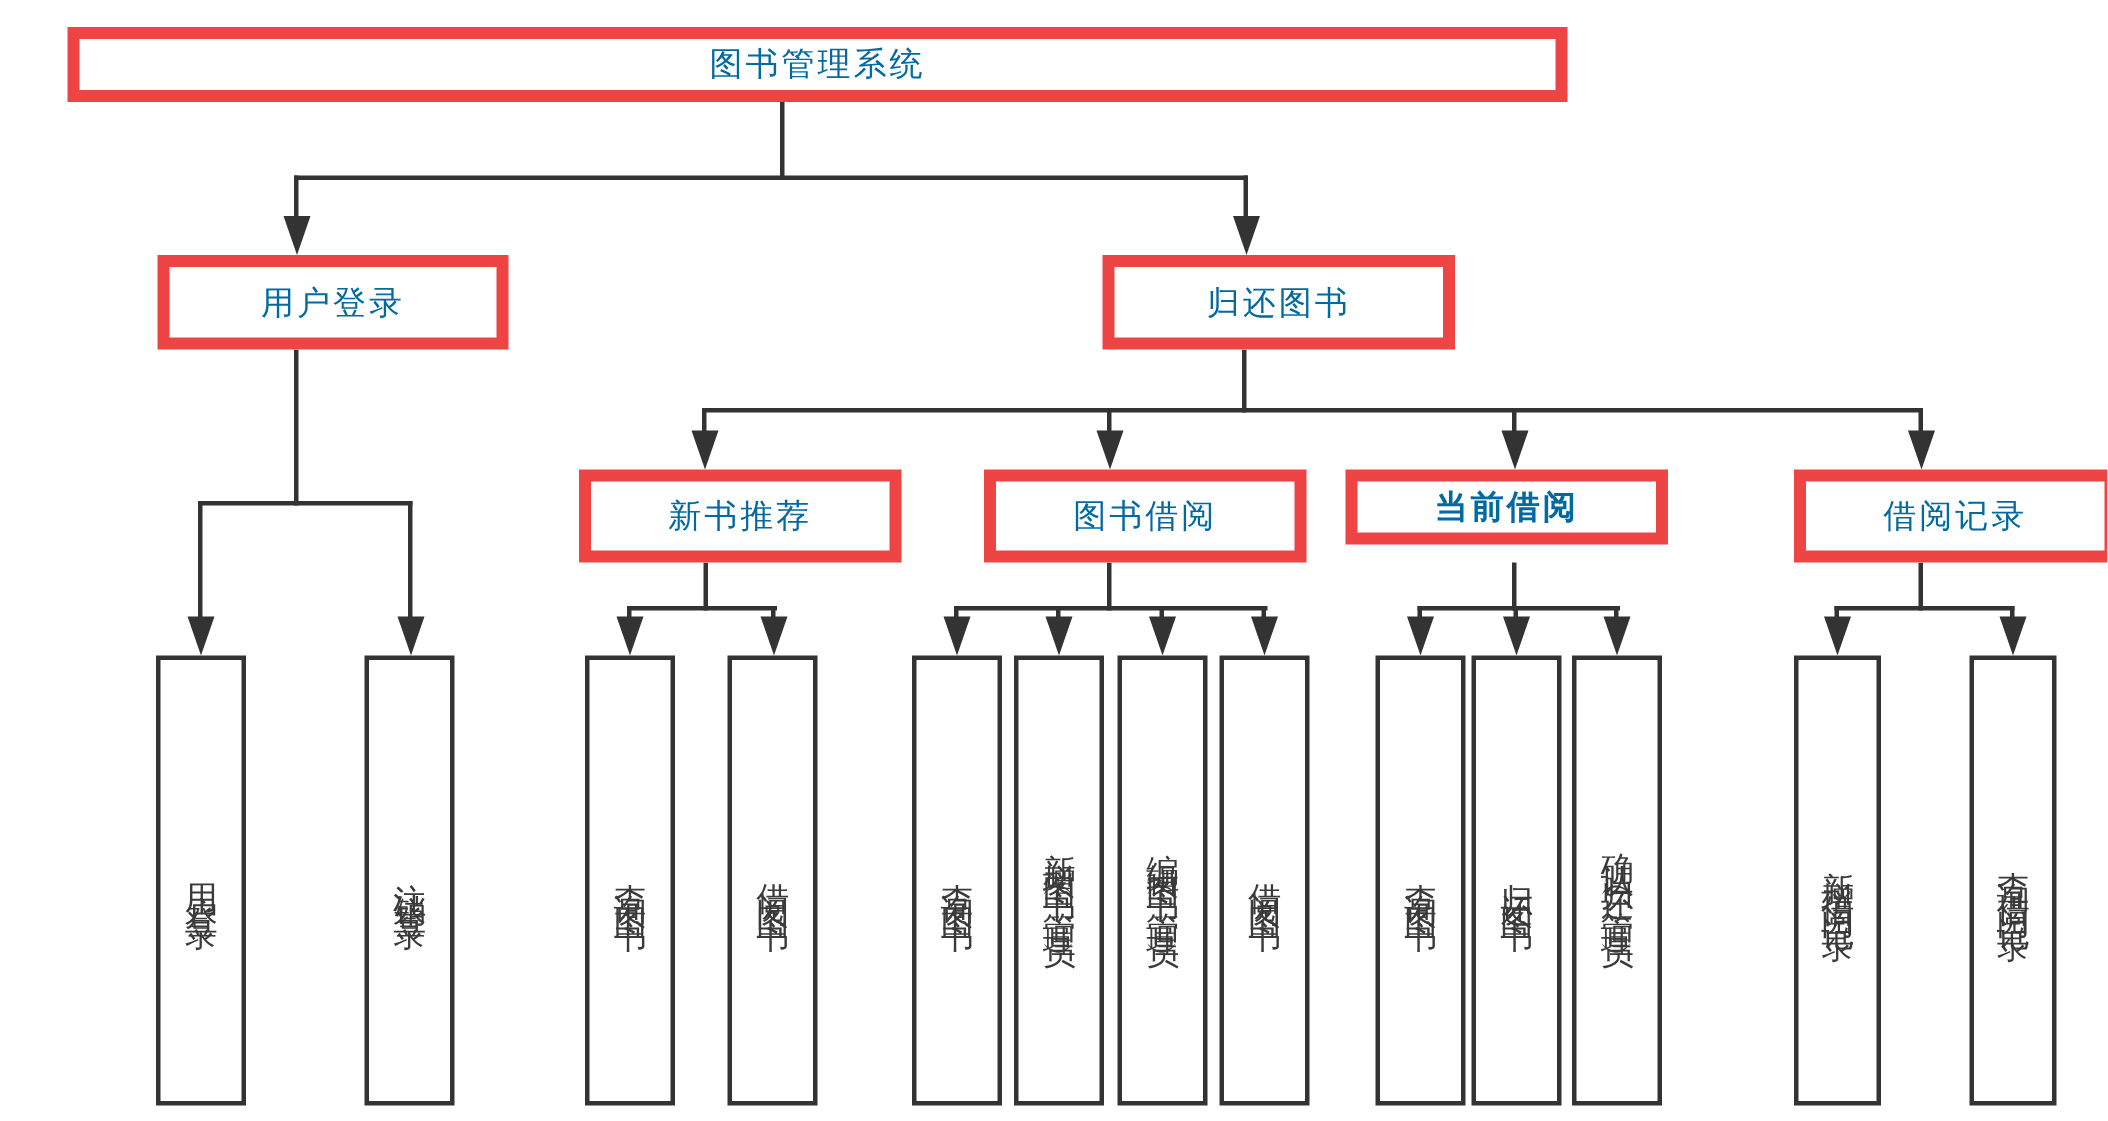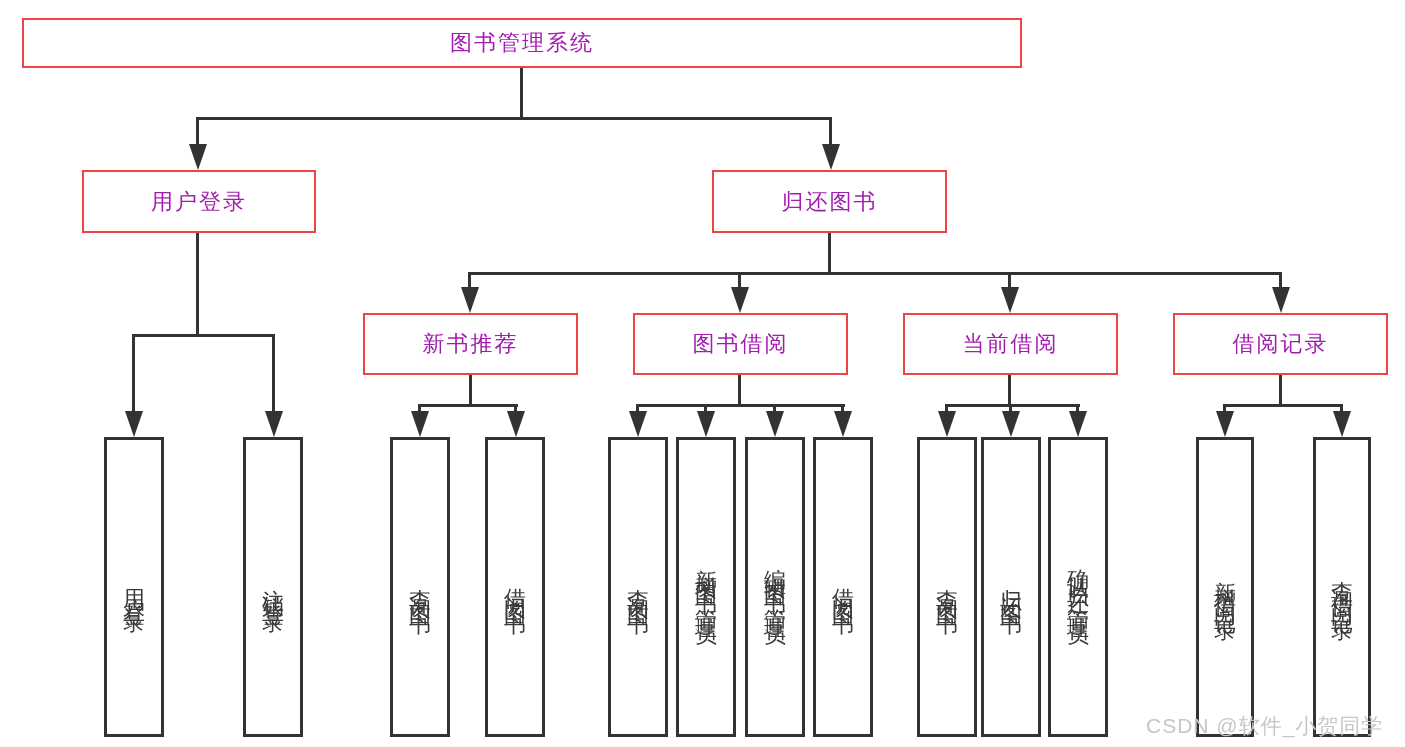--- a/index.html
+++ b/index.html
@@ -12,28 +12,29 @@
     width: 1405px;
     height: 747px;
     background: #ffffff;
     font-family: "Liberation Sans", "DejaVu Sans", sans-serif;
     overflow: hidden;
   }
   .node {
     position: absolute;
     box-sizing: border-box;
     background: #ffffff;
-    border: 2px solid #ef4444;
-    color: #a21caf;
+    border: 8px solid #ef4444;
+    color: #0369a1;
     display: flex;
     align-items: center;
     justify-content: center;
     font-size: 22px;
     letter-spacing: 2px;
     z-index: 2;
+    margin-left: 23px;
   }
   .leaf {
     position: absolute;
     box-sizing: border-box;
     background: #ffffff;
     border: 3px solid #333333;
     color: #3a3a3a;
     display: flex;
     align-items: center;
     justify-content: center;
@@ -81,21 +82,21 @@
   <div class="node" style="left:22px; top:18px; width:1000px; height:50px;">图书管理系统</div>
 
   <div class="node" style="left:82px; top:170px; width:234px; height:63px;">用户登录</div>
 
   <div class="node" style="left:712px; top:170px; width:235px; height:63px;">归还图书</div>
 
   <div class="node" style="left:363px; top:313px; width:215px; height:62px;">新书推荐</div>
 
   <div class="node" style="left:633px; top:313px; width:215px; height:62px;">图书借阅</div>
 
-  <div class="node" style="left:903px; top:313px; width:215px; height:62px;">当前借阅</div>
+  <div class="node" style="left:874px; top:313px; width:215px; height:50px;font-weight:bold;">当前借阅</div>
 
   <div class="node" style="left:1173px; top:313px; width:215px; height:62px;">借阅记录</div>
 
   <div class="leaf" style="left:104px; top:437px; width:60px; height:300px;">
     <span>用户登录</span>
   </div>
   <div class="leaf" style="left:243px; top:437px; width:60px; height:300px;">
     <span>注销登录</span>
   </div>
 
@@ -188,15 +189,14 @@
   <div class="vline" style="left:1076px; top:404px; height:9px;"></div>
   <div class="arrow" style="left:1069px; top:411px;"></div>
 
   <div class="vline" style="left:1279px; top:375px; height:32px;"></div>
   <div class="hline" style="left:1223px; top:404px; width:120px;"></div>
   <div class="vline" style="left:1223px; top:404px; height:9px;"></div>
   <div class="arrow" style="left:1216px; top:411px;"></div>
   <div class="vline" style="left:1340px; top:404px; height:9px;"></div>
   <div class="arrow" style="left:1333px; top:411px;"></div>
 
-  <div class="watermark">CSDN @软件_小贺同学</div>
 
 </div>
 
 </body></html>

